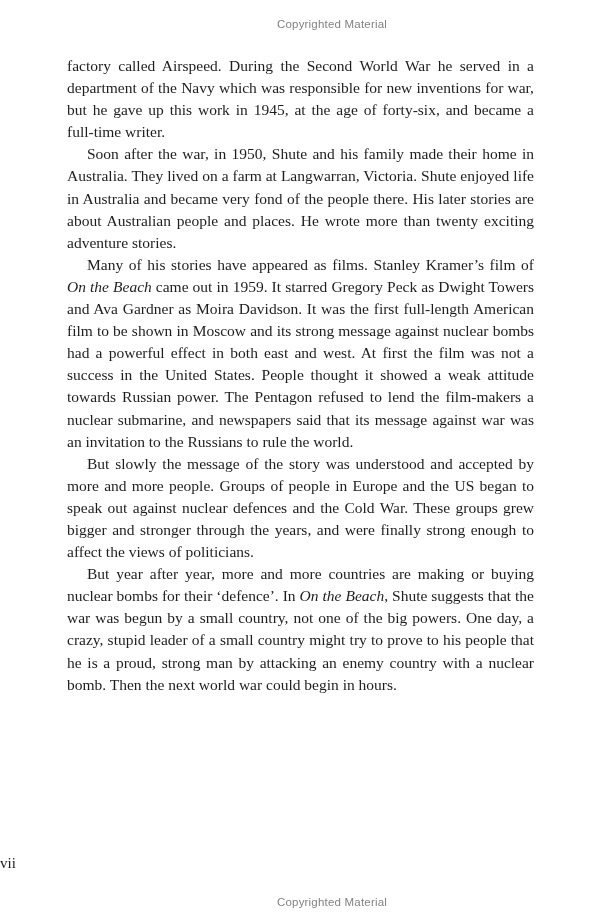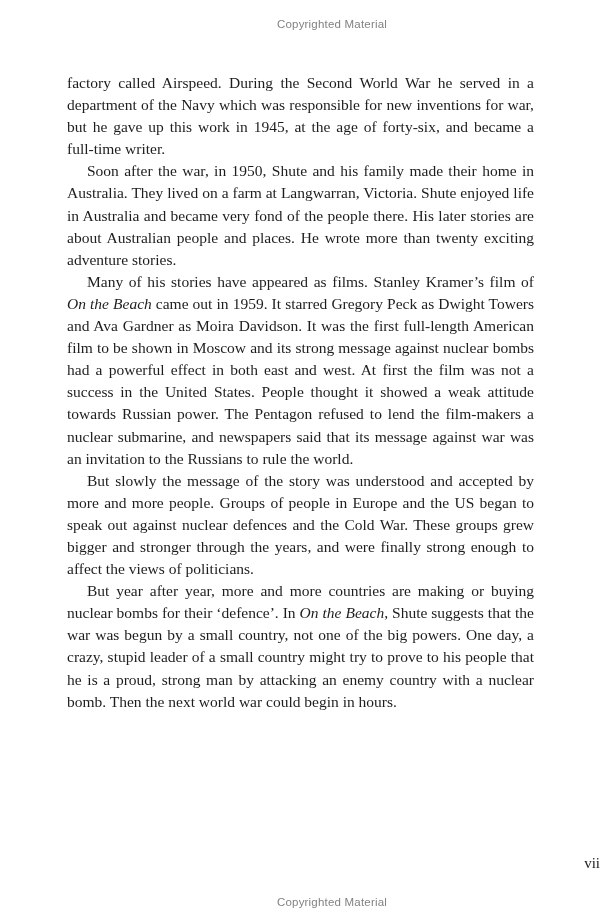--- a/index.html
+++ b/index.html
@@ -22,21 +22,21 @@
     font-family: "Liberation Sans", sans-serif;
     font-size: 11.5px;
     color: #828282;
     letter-spacing: 0.2px;
     margin-left: 32px;
   }
   .copyright.top { top: 18px; }
   .copyright.bottom { bottom: 14px; }
   .body-text {
     position: absolute;
-    top: 72px;
+    top: 55px;
     left: 67px;
     width: 467px;
     font-family: "Liberation Serif", "DejaVu Serif", serif;
     font-size: 15.5px;
     line-height: 22.1px;
     color: #1d1d1d;
     text-align: justify;
   }
   .body-text p {
     margin: 0;
@@ -46,21 +46,21 @@
   .body-text p.no-indent {
     text-indent: 0;
   }
   .body-text em {
   }
   .page-number {
     position: absolute;
     bottom: 50px;
     left: 0;
     width: 100%;
-    text-align: right;
+    text-align: left;
     font-family: "Liberation Serif", "DejaVu Serif", serif;
     font-size: 15px;
     color: #1d1d1d;
   }
 </style>
 </head>
 <body>
 
 <div class="page">
   <div class="copyright top">Copyrighted Material</div>

